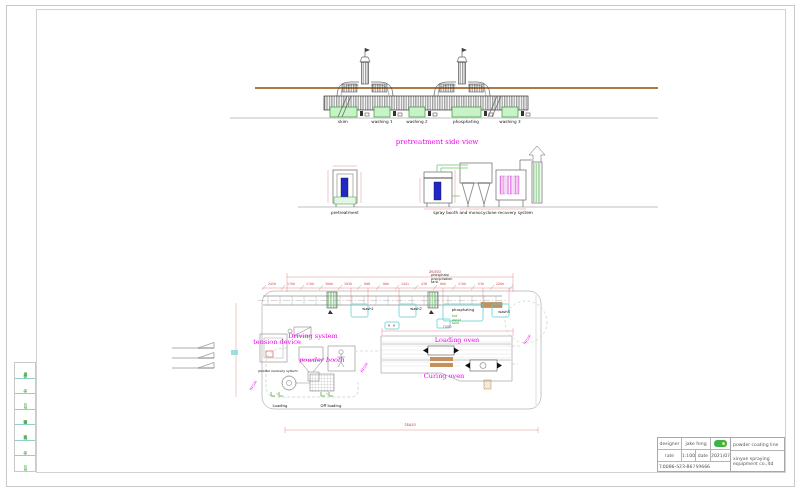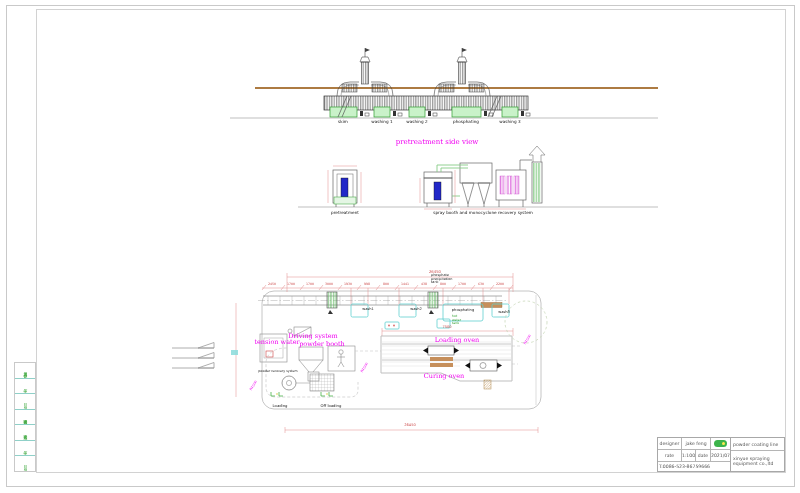--- a/index.html
+++ b/index.html
@@ -315,23 +315,23 @@
   <div class="lbl red s32" style="left:500px;top:283px;">2200</div>
   <div class="lbl red s36" style="left:447px;top:326px;">7500</div>
   <div class="lbl red s36" style="left:410px;top:424px;">26450</div>
 
   <div class="lbl left wrap s34" style="left:431px;top:274px;width:27px;line-height:1.1;">phosphate precipitation tank</div>
   <div class="lbl left wrap grn s32" style="left:452px;top:315px;width:13px;line-height:1.15;">hot water tank</div>
   <div class="lbl s36" style="left:368px;top:308px;">wash1</div>
   <div class="lbl s36" style="left:416px;top:308px;">wash2</div>
   <div class="lbl s36" style="left:463px;top:309px;">phosphating</div>
   <div class="lbl s36" style="left:504px;top:311px;">wash3</div>
-  <div class="lbl mag s65" style="left:277px;top:339px;">tension water</div>
+  <div class="lbl mag s65" style="left:277px;top:339px;">tension device</div>
   <div class="lbl mag s65" style="left:313px;top:333px;">Driving system</div>
-  <div class="lbl mag s65" style="left:322px;top:341px;">powder booth</div>
+  <div class="lbl mag s65" style="left:322px;top:357px;font-style:italic;">powder booth</div>
   <div class="lbl s32" style="left:278px;top:370px;">powder recovery system</div>
   <div class="lbl mag s65" style="left:457px;top:337px;">Loading oven</div>
   <div class="lbl mag s65" style="left:444px;top:373px;">Curing oven</div>
   <div class="lbl s38" style="left:280px;top:404px;">Loading</div>
   <div class="lbl s38" style="left:331px;top:404px;">Off loading</div>
   <div class="lbl mag rot s34" style="left:528px;top:340px;">R1500</div>
   <div class="lbl mag rot s34" style="left:365px;top:368px;">R1500</div>
   <div class="lbl mag rot s34" style="left:254px;top:386px;">R1500</div>
 
   <div class="strip">

